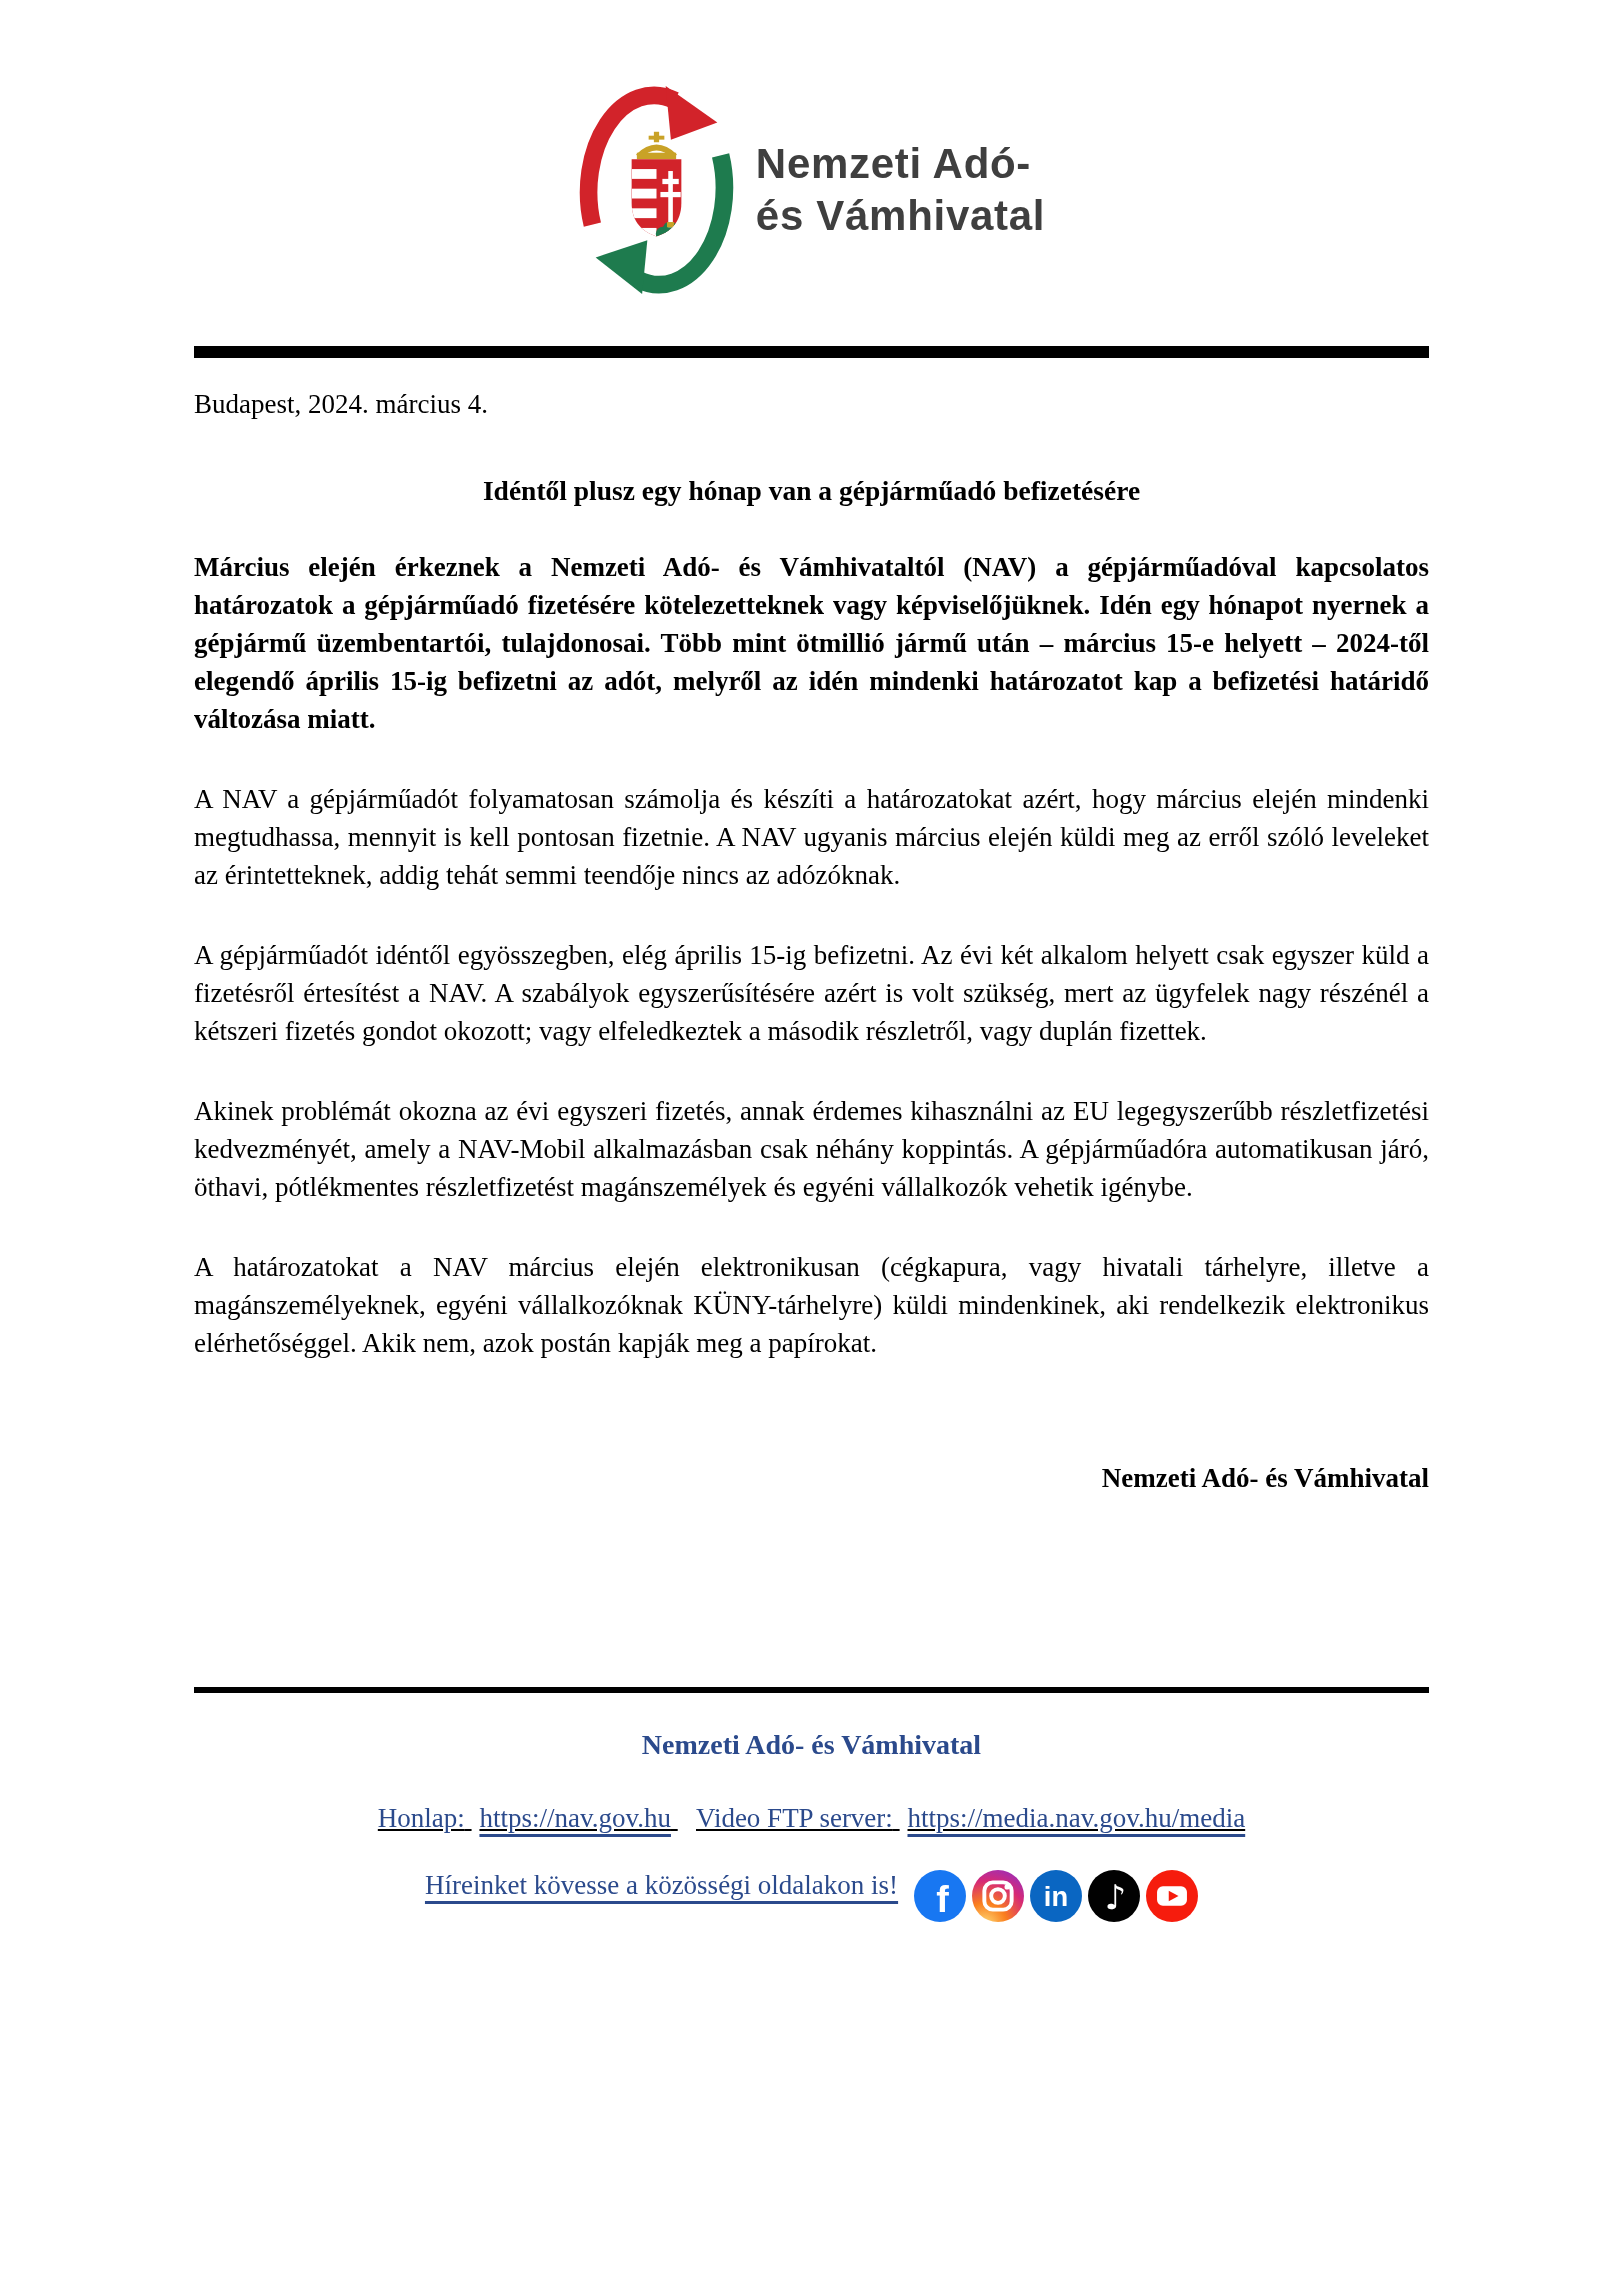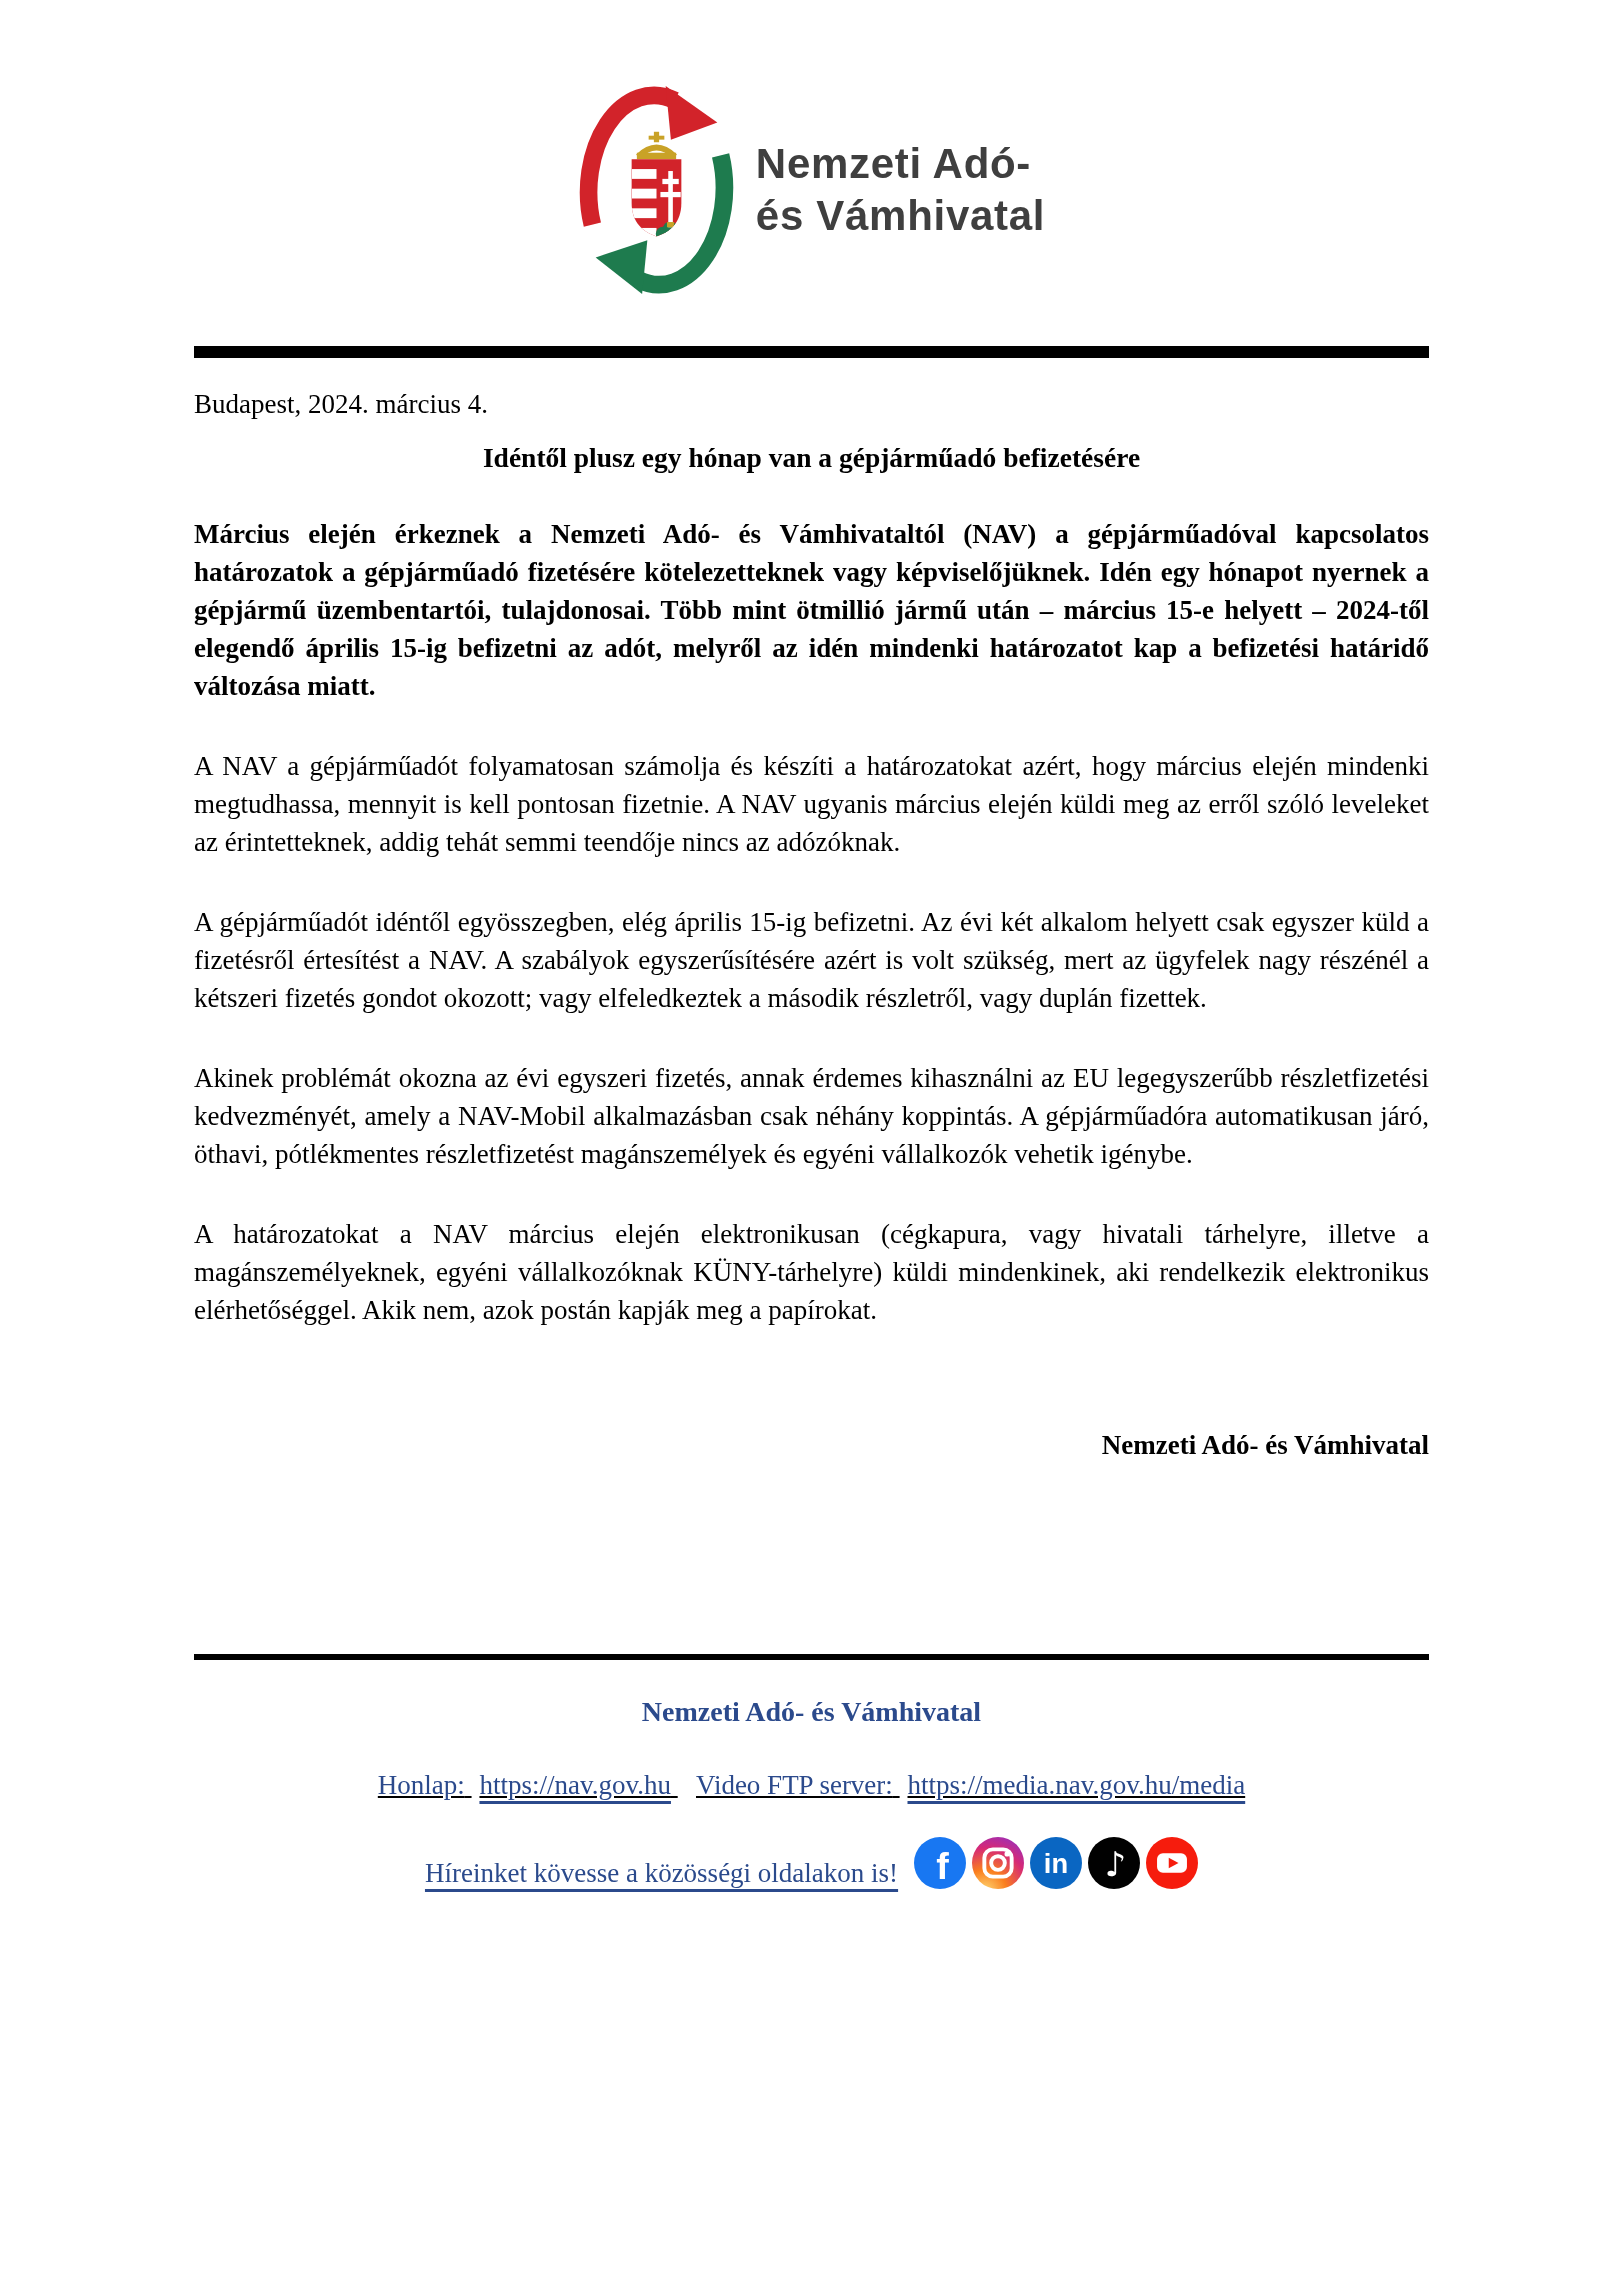--- a/index.html
+++ b/index.html
@@ -47,21 +47,21 @@
     padding: 4.6px 0 3.3px;
     white-space: nowrap;
   }
   .dateline { margin: 29px 0 0; line-height: 34px; }
 
   
   .title {
     font-size: 27.5px;
     font-weight: bold;
     text-align: center;
-    margin: 18px 0 0;
+    margin: 51px 0 0;
     line-height: 37px;
   }
   .lead {
     font-weight: bold;
     text-align: justify;
     line-height: 38px;
     margin: 39px 0 0;
   }
   .body-p {
     text-align: justify;
@@ -101,21 +101,21 @@
     text-decoration: underline;
     text-decoration-thickness: 2.6px;
     text-underline-offset: 6.5px;
   }
   .label-gap { margin-left: 18.3px; }
   .url-gap { margin-left: 7.9px; }
   .footer-social {
     margin-top: 34px;
     display: flex;
     justify-content: center;
-    align-items: flex-end;
+    align-items: flex-start;
     gap: 5.9px;
   }
   .social-cta {
     font-size: 27px;
     text-decoration: underline;
     text-decoration-thickness: 2.6px;
     text-underline-offset: 6.5px;
     margin-right: 10.5px;
     white-space: nowrap;
   }

